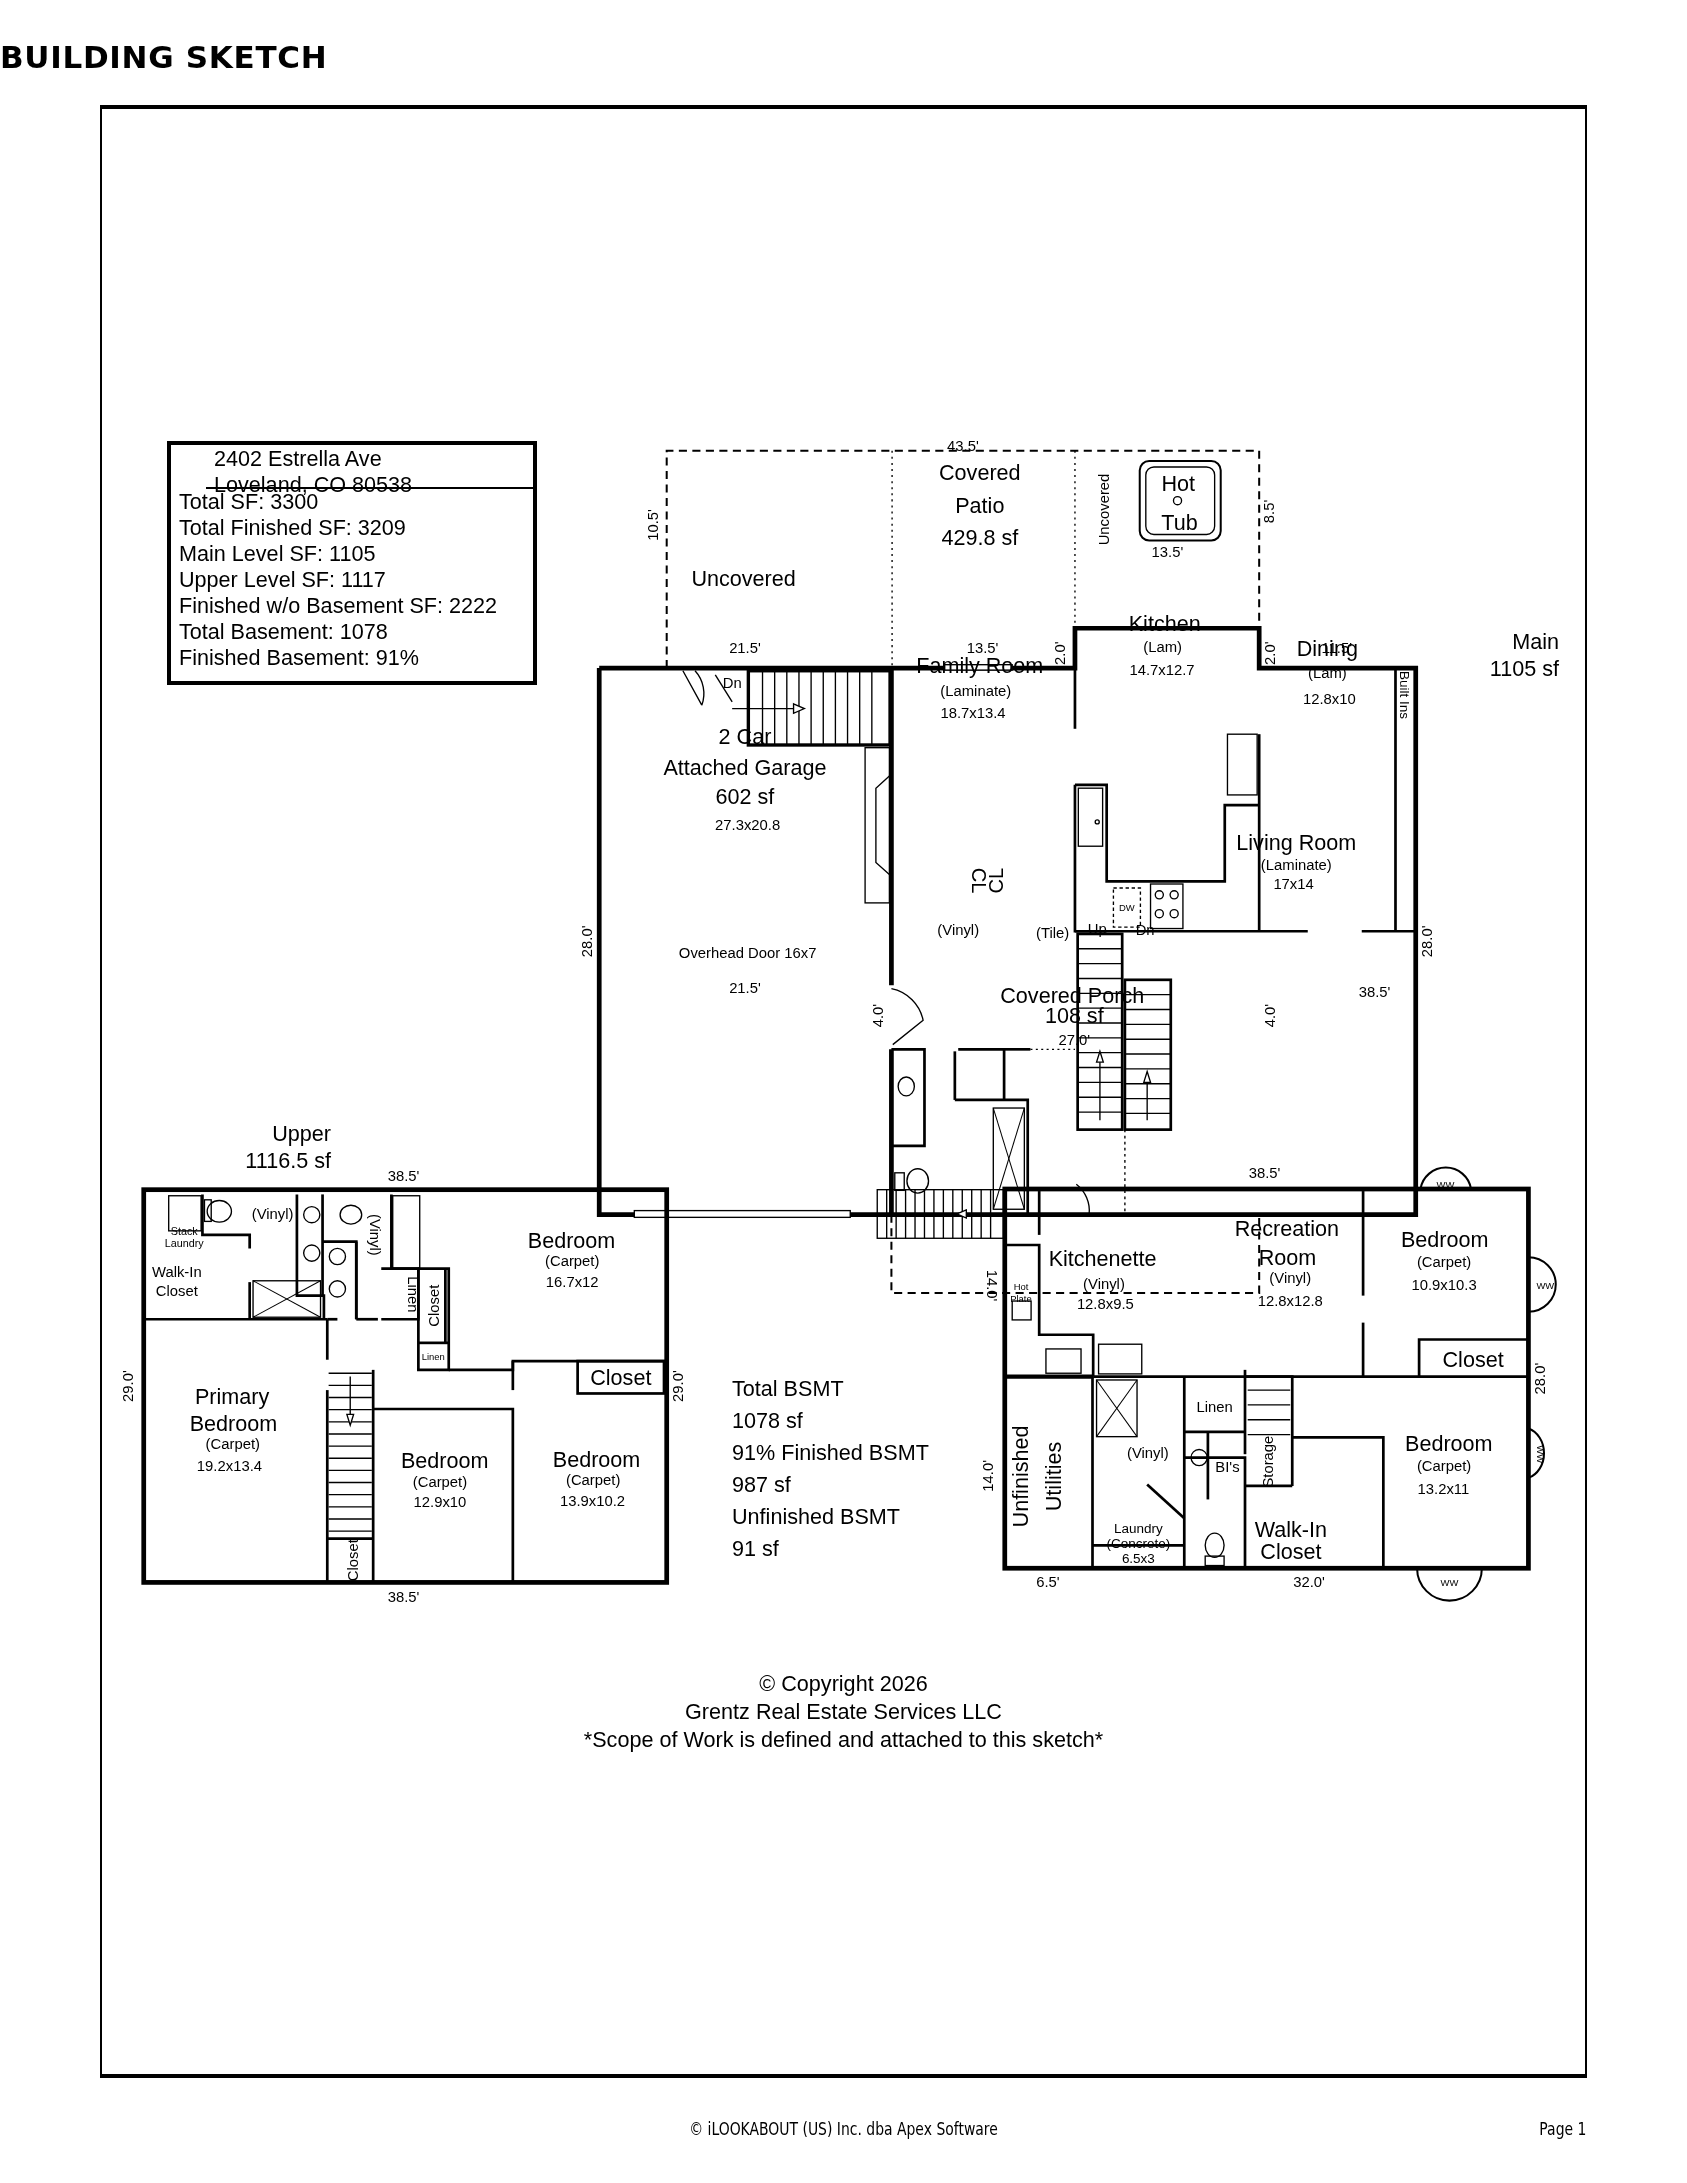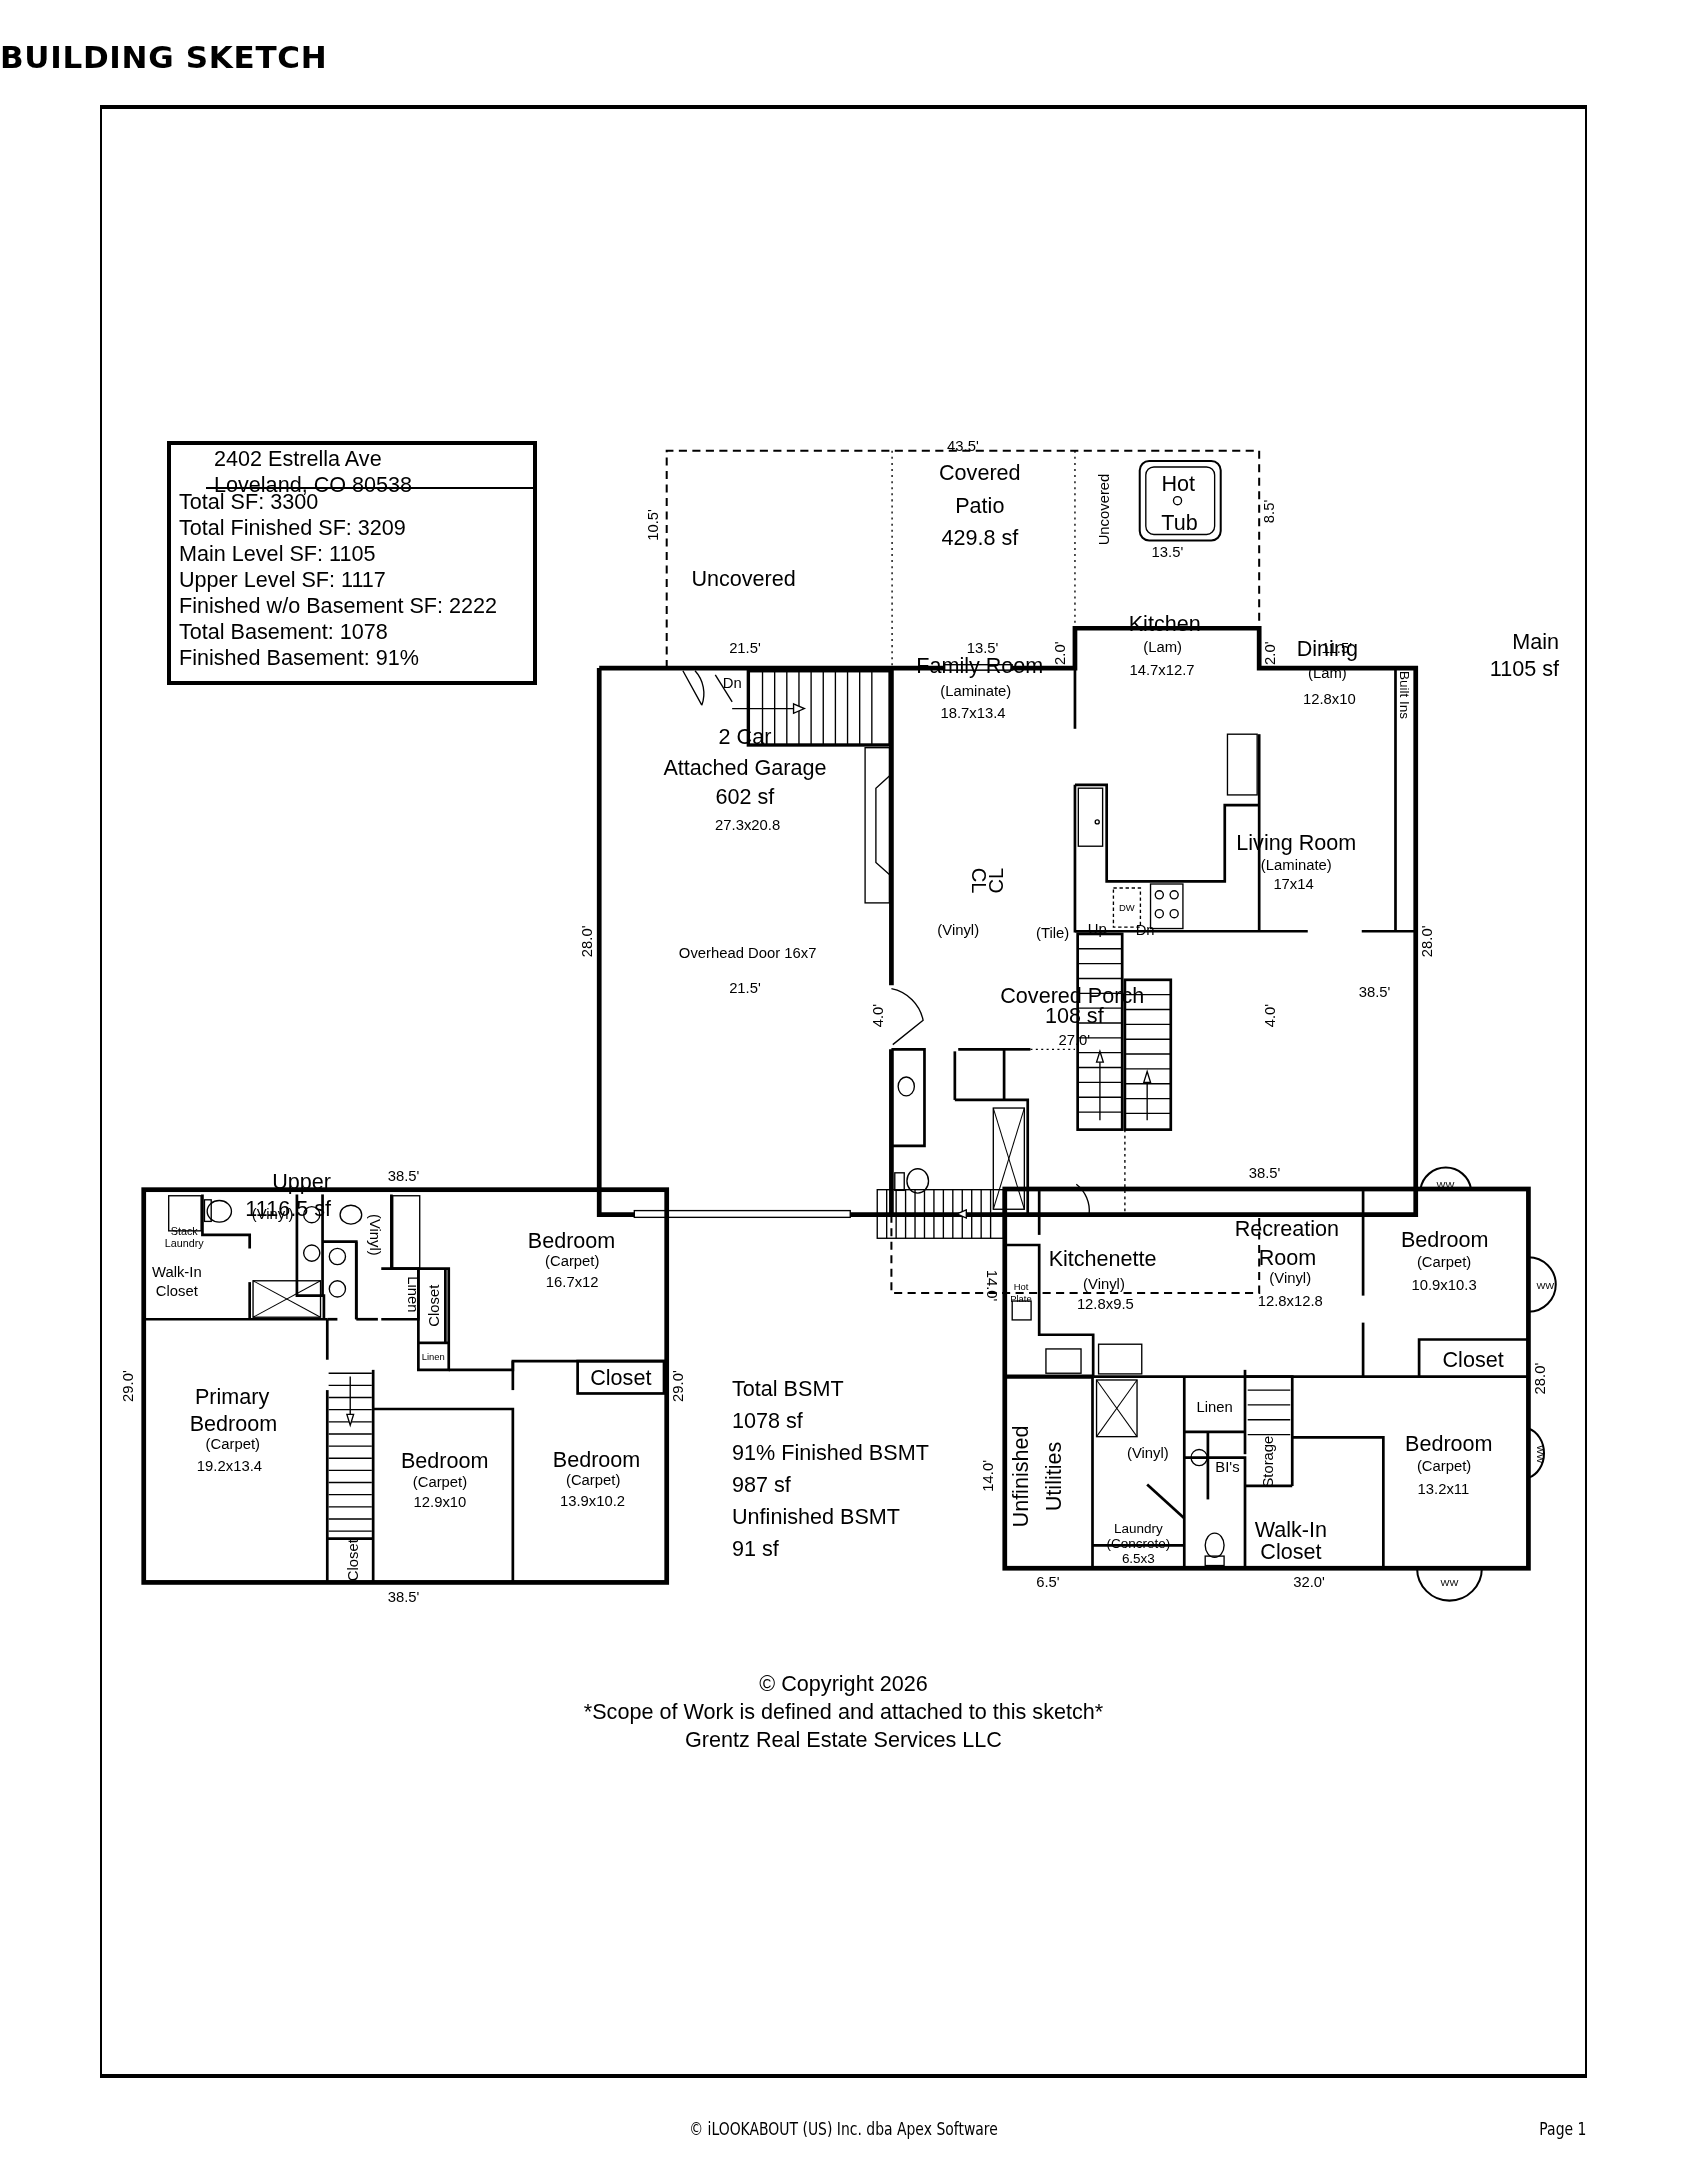--- a/index.html
+++ b/index.html
@@ -37,38 +37,38 @@
     <div class="info-line">Finished w/o Basement SF: 2222</div>
     <div class="info-line">Total Basement: 1078</div>
     <div class="info-line">Finished Basement: 91%</div>
   </div>
 </div>
 
 <div class="level-label" style="left:1424px;top:628px;width:135px;">
   <div>Main</div>
   <div>1105 sf</div>
 </div>
-<div class="level-label" style="left:196px;top:1120px;width:135px;margin-top:48px;">
+<div class="level-label" style="left:196px;top:1120px;width:135px;">
   <div>Upper</div>
   <div>1116.5 sf</div>
 </div>
 
 <div class="bsmt-summary">
   <div>Total BSMT</div>
   <div>1078 sf</div>
   <div>91% Finished BSMT</div>
   <div>987 sf</div>
   <div>Unfinished BSMT</div>
   <div>91 sf</div>
 </div>
 
 <div class="copyright">
   <div>© Copyright 2026</div>
+  <div>Grentz Real Estate Services LLC</div>
   <div>*Scope of Work is defined and attached to this sketch*</div>
-  <div>Grentz Real Estate Services LLC</div>
 </div>
 
 <div class="footer-left">© iLOOKABOUT (US) Inc. dba Apex Software</div>
 <div class="footer-right">Page 1</div>
 
 <svg class="plan" viewBox="0 0 2500 3235" xmlns="http://www.w3.org/2000/svg">
 
   <g stroke="#000" fill="none">
 
     <g stroke-width="3" stroke-dasharray="12,8">

